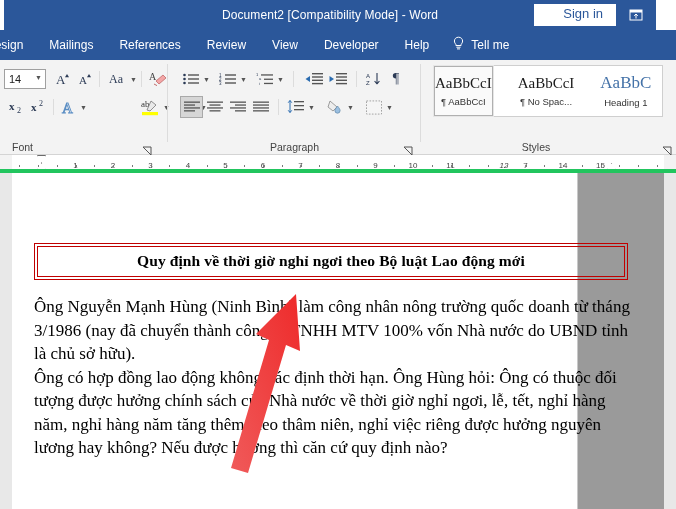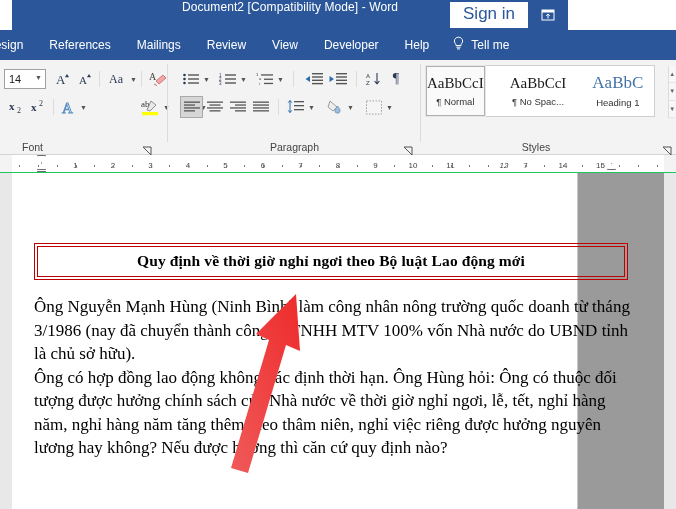--- a/index.html
+++ b/index.html
@@ -12,42 +12,42 @@
   }
   #app {
     position: relative;
     width: 676px; height: 509px;
     overflow: hidden;
     background: #ffffff;
   }
 
   
   .titlebar {
-    position: absolute; left: 12px; top: 0;
-    width: 556px; height: 30px;
+    position: absolute; left: 4px; top: 0;
+    width: 652px; height: 30px;
     background: #2b579a;
-    display: flex; justify-content: center;
+    display: flex; align-items: center; justify-content: center;
   }
   .title-text {
     color: #ffffff;
     font-size: 12px;
     letter-spacing: .1px;
     white-space: nowrap;
   }
   .titlebar-right {
     position: absolute; right: 0; top: 0;
     height: 30px;
     display: flex; align-items: center; gap: 10px;
     padding-right: 10px;
   }
   .signin-btn {
     background: #ffffff;
     color: #2b579a;
-    font-size: 17px;
-    padding: 3px 13px 4px 13px;
+    font-size: 13px;
+    padding: 3px 13px 4px 29px;
     border: none;
     line-height: 1.1;
     cursor: pointer;
     font-family: "Liberation Sans", sans-serif;
   }
   .ribbon-opt {
     width: 20px; height: 20px;
     display: flex; align-items: center; justify-content: center;
     cursor: pointer;
   }
@@ -155,21 +155,21 @@
     font-size: 6px; color: #666; cursor: pointer;
     border-bottom: 1px solid #e4e4e4;
     background: #f7f7f7;
   }
 
   
   .ruler {
     position: absolute; left: 0; top: 155px;
     width: 676px; height: 18px;
     background: #f3f3f3;
-    border-bottom: 1px solid #22c55e;
+    border-bottom: 4px solid #22c55e;
     overflow: hidden;
   }
   .ruler-track {
     position: absolute; left: 12px; top: 0;
     height: 18px;
     background: #ffffff;
   }
   .ruler-tick {
     position: absolute; top: 7px;
     font-size: 8px; color: #444;
@@ -288,22 +288,22 @@
           <rect x="1" y="2" width="12" height="10" fill="none" stroke="#ffffff" stroke-width="1"></rect>
           <rect x="1" y="2" width="12" height="2.5" fill="#ffffff"></rect>
           <path d="M7 10.5 L7 6 M7 6 L5.2 7.8 M7 6 L8.8 7.8" stroke="#ffffff" stroke-width="1" fill="none"></path>
         </svg>
       </span>
     </div>
   </div>
 
   <div class="tabbar">
     <div class="tab first">Design</div>
+    <div class="tab">Mailings</div>
     <div class="tab">References</div>
-    <div class="tab">Mailings</div>
     <div class="tab">Review</div>
     <div class="tab">View</div>
     <div class="tab">Developer</div>
     <div class="tab">Help</div>
     <div class="tellme">
       <span>
         <svg width="13" height="15" viewBox="0 0 13 15">
           <path d="M6.5 1.2 C4 1.2 2.4 3 2.4 5 c0 1.7 1 2.6 1.5 3.5 l0 1 h5.2 l0 -1 c.5 -.9 1.5 -1.8 1.5 -3.5 c0 -2 -1.6 -3.8 -4.1 -3.8 z" fill="none" stroke="#ffffff" stroke-width="1"></path>
           <path d="M4.4 11.2 h4.2 M5 12.9 h3" stroke="#ffffff" stroke-width="1"></path>
         </svg>
@@ -391,21 +391,21 @@
 
         <div class="btn" style="width:22px;height:22px;">
           <svg width="20" height="18" viewBox="0 0 20 18">
             <text x="4" y="13" font-family="Liberation Serif, serif" font-size="14" font-weight="bold" fill="#b01818">A</text>
             <rect x="2" y="14" width="16" height="3.4" fill="#c00000"></rect>
           </svg>
         </div>
         <div class="caret">▼</div>
       </div>
 
-      <div class="rgroup-label" style="text-align:left;padding-left:22px;">Font</div>
+      <div class="rgroup-label" style="text-align:left;padding-left:12px;">Font</div>
       <span class="dialog-launcher" style="right:16px;">
         <svg width="10" height="10" viewBox="0 0 10 10">
           <path d="M1 1 h8 v8 z" fill="none" stroke="#555" stroke-width="1"></path>
           <path d="M8.6 8.6 L4 4" stroke="#555" stroke-width="1"></path>
         </svg>
       </span>
       <div class="rgroup-sep" style="left:167px;"></div>
     </div>
 
     <div class="rgroup" style="left:168px; width:253px;">
@@ -557,24 +557,24 @@
       <span class="dialog-launcher" style="right:8px;">
         <svg width="10" height="10" viewBox="0 0 10 10">
           <path d="M1 1 h8 v8 z" fill="none" stroke="#555" stroke-width="1"></path>
           <path d="M8.6 8.6 L4 4" stroke="#555" stroke-width="1"></path>
         </svg>
       </span>
       <div class="rgroup-sep" style="left:252px;"></div>
     </div>
 
     <div class="rgroup" style="left:421px; width:255px;">
-      <div class="styles-box" style="left:4px; width:230px;gap:24px;">
+      <div class="styles-box" style="left:12px; width:230px;gap:24px;">
         <div class="style-item selected">
           <span class="style-sample">AaBbCcI</span>
-          <span class="style-name">¶ Normal</span>
+          <span class="style-name">¶ AaBbCcI</span>
         </div>
         <div class="style-item">
           <span class="style-sample">AaBbCcI</span>
           <span class="style-name">¶ No Spac...</span>
         </div>
         <div class="style-item">
           <span class="style-sample h1">AaBbC</span>
           <span class="style-name">Heading 1</span>
         </div>
         <div class="styles-scroll">

